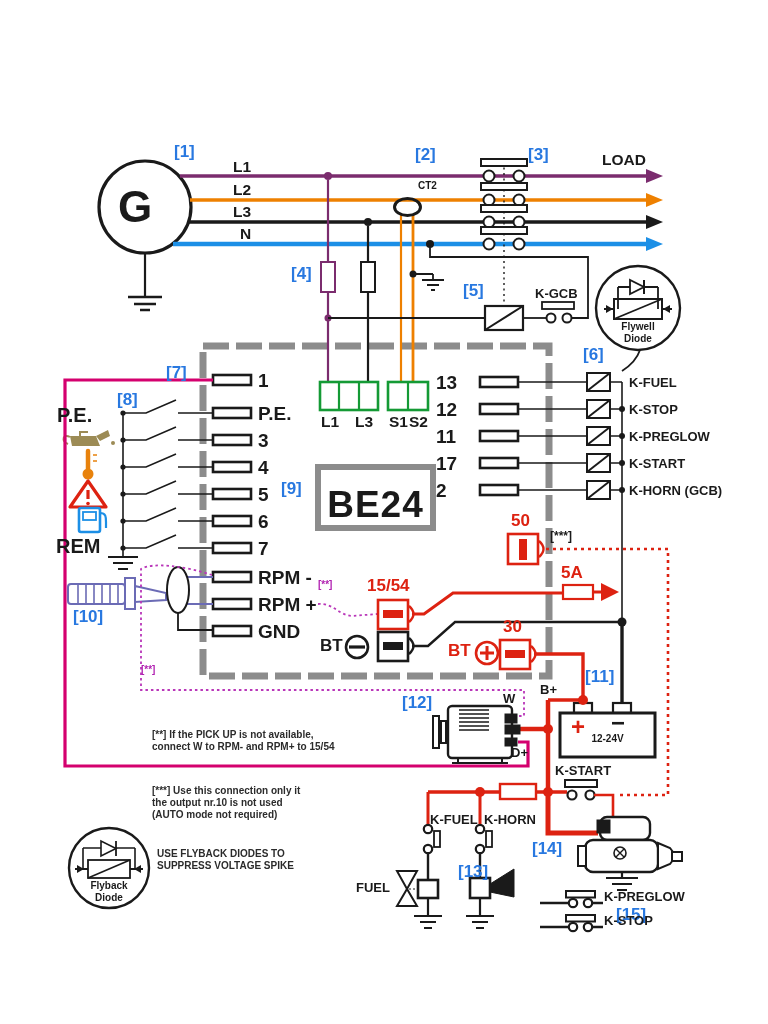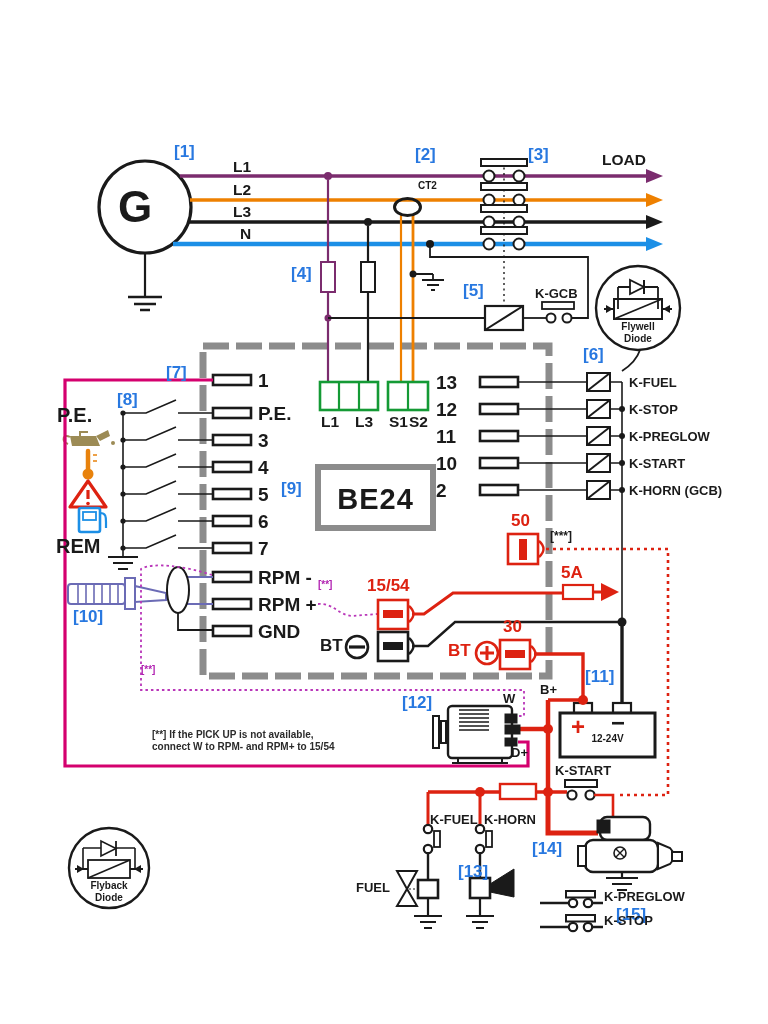--- a/index.html
+++ b/index.html
@@ -13,21 +13,21 @@
   .gray{color:#2b2b2b;}
   .s10{font-size:10px;}
   .s12{font-size:12px;}
   .s13{font-size:13px;}
   .s14{font-size:10px;}
   .s16{font-size:15.5px;}
   .s17{font-size:17px;}
   .s19{font-size:19px;}
   .s20{font-size:20px;}
   .s24{font-size:24px;}
-  .s29{font-size:29px;letter-spacing:1px;}
+  .s29{font-size:37px;letter-spacing:1px;}
   .s44{font-size:44px;}
   .ctr{text-align:center;}
   .rt{}
 </style>
 </head>
 <body>
 
 <div id="stage">
 
 <svg id="wires" width="768" height="1024" viewBox="0 0 768 1024">
@@ -401,21 +401,21 @@
   <div class="lb s16" style="left:321px;top:413px;">L1</div>
   <div class="lb s16" style="left:355px;top:413px;">L3</div>
   <div class="lb s16" style="left:389px;top:413px;">S1</div>
   <div class="lb s16" style="left:409px;top:413px;">S2</div>
 
   <div class="lb s29 ctr" style="left:318px;top:482px;width:115px;">BE24</div>
 
   <div class="lb s19 rt" style="left:436px;top:371px;width:32px;">13</div>
   <div class="lb s19 rt" style="left:436px;top:398px;width:32px;">12</div>
   <div class="lb s19 rt" style="left:436px;top:425px;width:32px;">11</div>
-  <div class="lb s19 rt" style="left:436px;top:452px;width:32px;">10</div>
+  <div class="lb s19 rt" style="left:436px;top:452px;width:32px;">17</div>
   <div class="lb s19 rt" style="left:436px;top:479px;width:32px;">2</div>
 
   <div class="lb s13" style="left:629px;top:375px;">K-FUEL</div>
   <div class="lb s13" style="left:629px;top:402px;">K-STOP</div>
   <div class="lb s13" style="left:629px;top:429px;">K-PREGLOW</div>
   <div class="lb s13" style="left:629px;top:456px;">K-START</div>
   <div class="lb s13" style="left:629px;top:483px;">K-HORN (GCB)</div>
 
   <div class="lb s17 red" style="left:511px;top:511px;">50</div>
   <div class="lb s12" style="left:550px;top:529px;">[***]</div>
@@ -436,16 +436,21 @@
 
   <div class="lb s13" style="left:555px;top:763px;">K-START</div>
   <div class="lb s13" style="left:430px;top:812px;">K-FUEL</div>
   <div class="lb s13" style="left:484px;top:812px;">K-HORN</div>
   <div class="lb s13" style="left:356px;top:880px;">FUEL</div>
   <div class="lb s13" style="left:604px;top:889px;">K-PREGLOW</div>
   <div class="lb s13" style="left:604px;top:913px;">K-STOP</div>
 
   <div class="lb s14 gray" style="left:152px;top:729px;">[**] If the PICK UP is not available,
 connect W to RPM- and RPM+ to 15/54</div>
+  <div class="lb s14 gray" style="left:152px;top:785px;">[***] Use this connection only it
+the output nr.10 is not used
+(AUTO mode not required)</div>
+  <div class="lb s14 gray" style="left:157px;top:848px;">USE FLYBACK DIODES TO
+SUPPRESS VOLTAGE SPIKE</div>
   <div class="lb s10 ctr" style="left:79px;top:880px;width:60px;">Flyback
 Diode</div>
 
 </div>
 
 </body></html>

